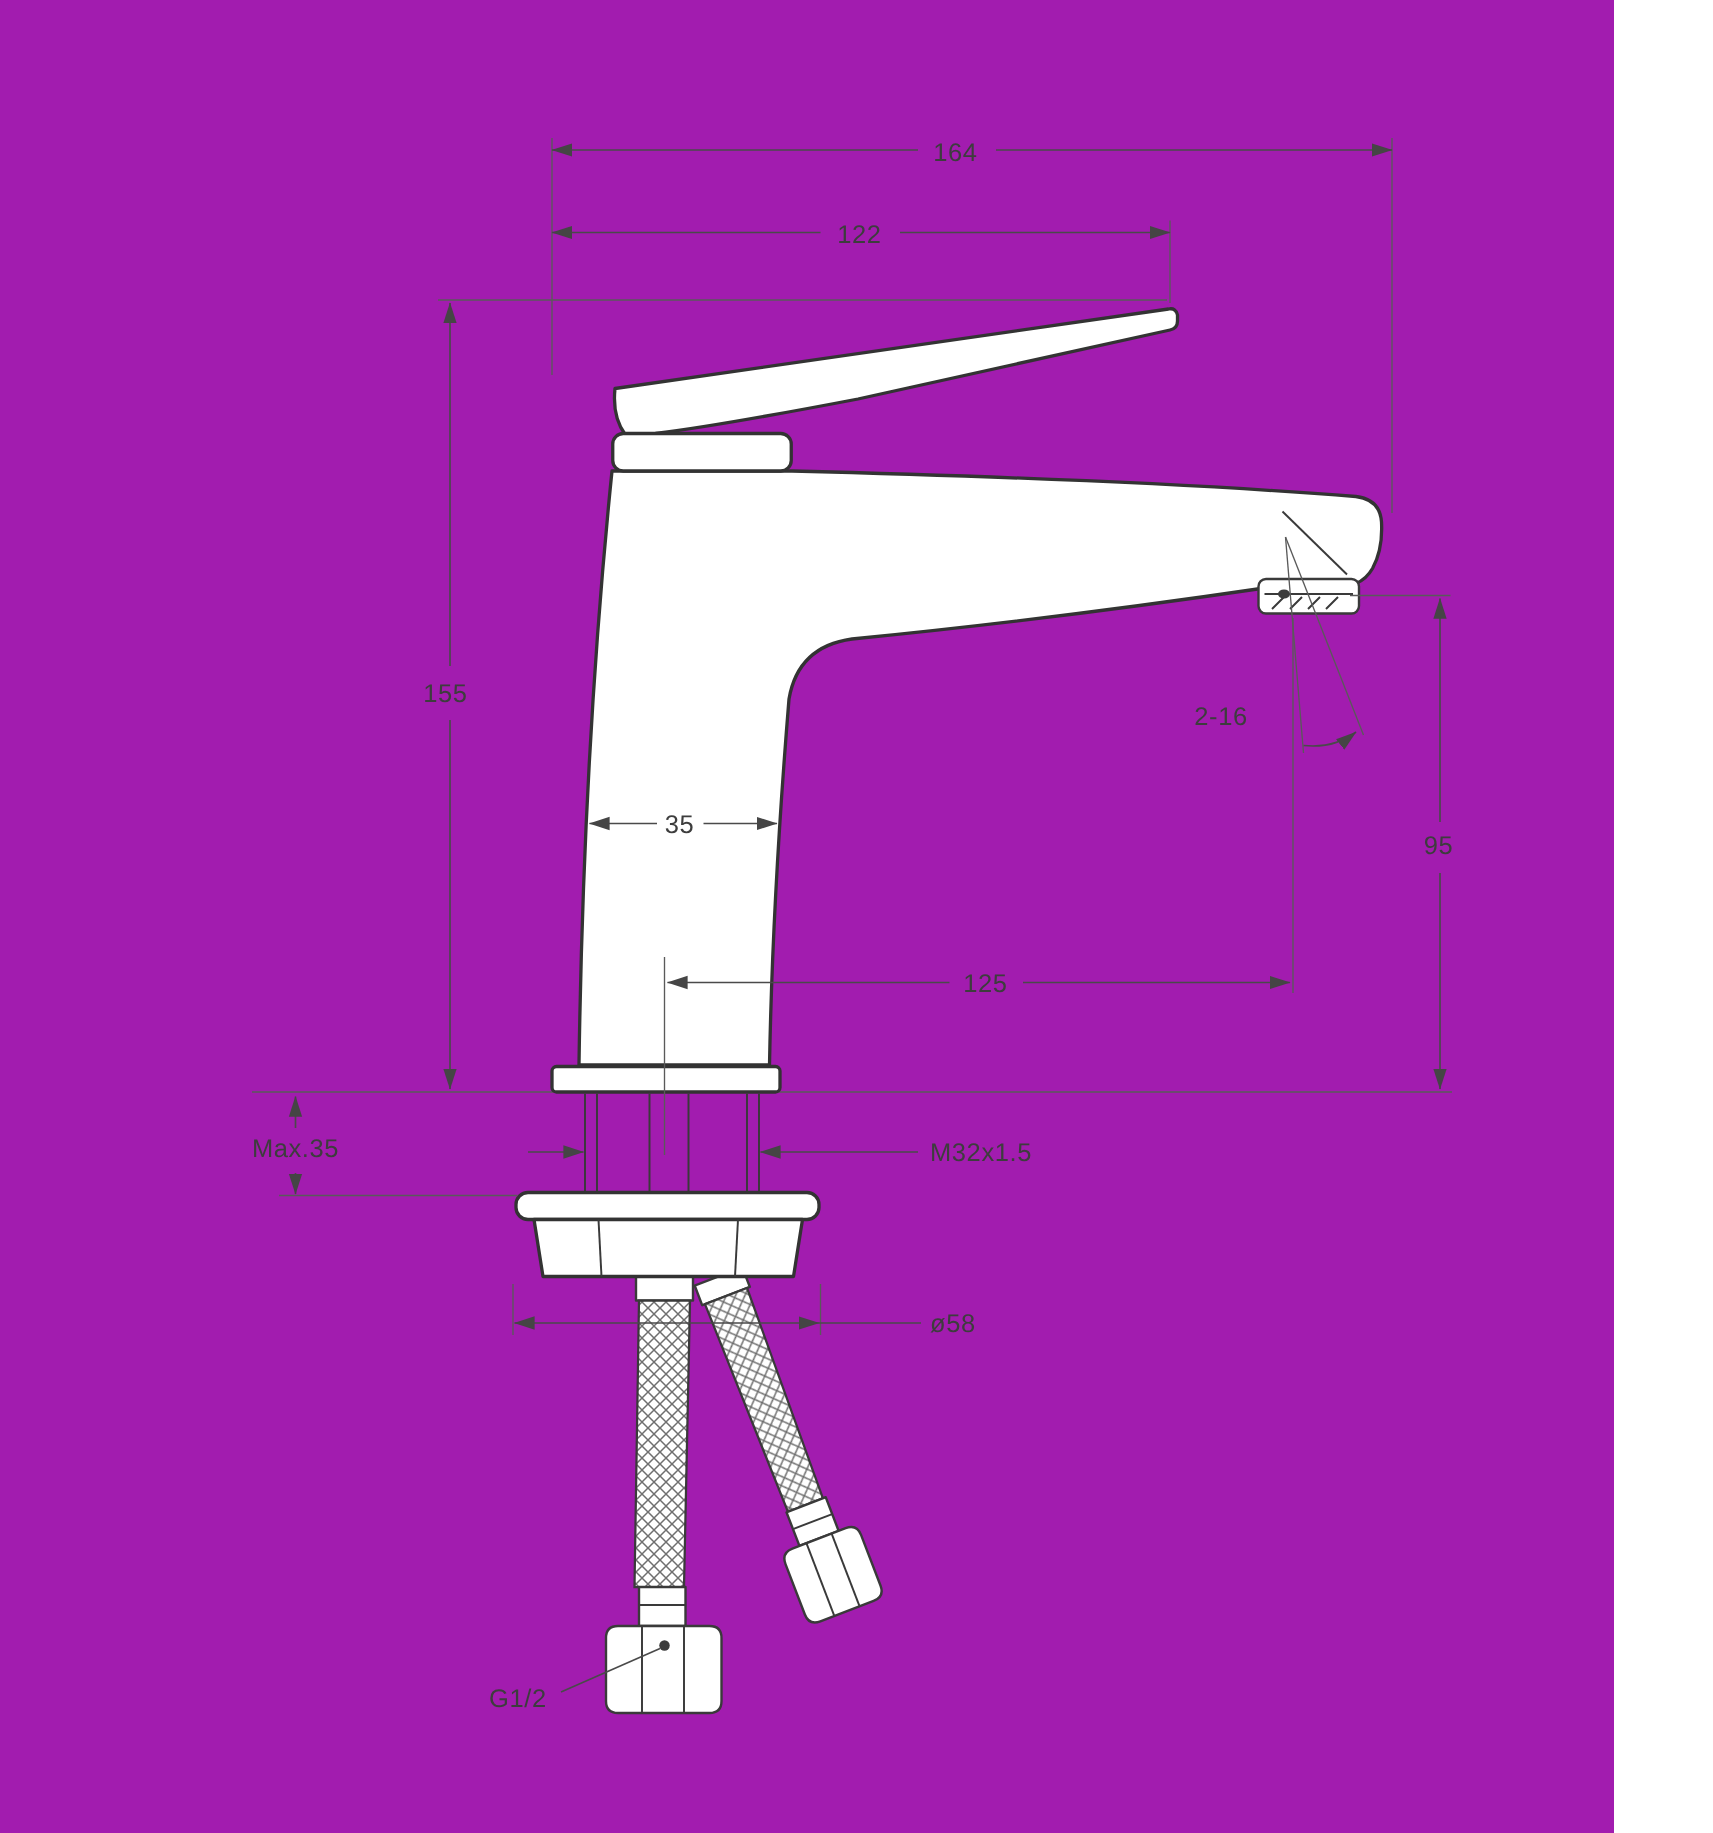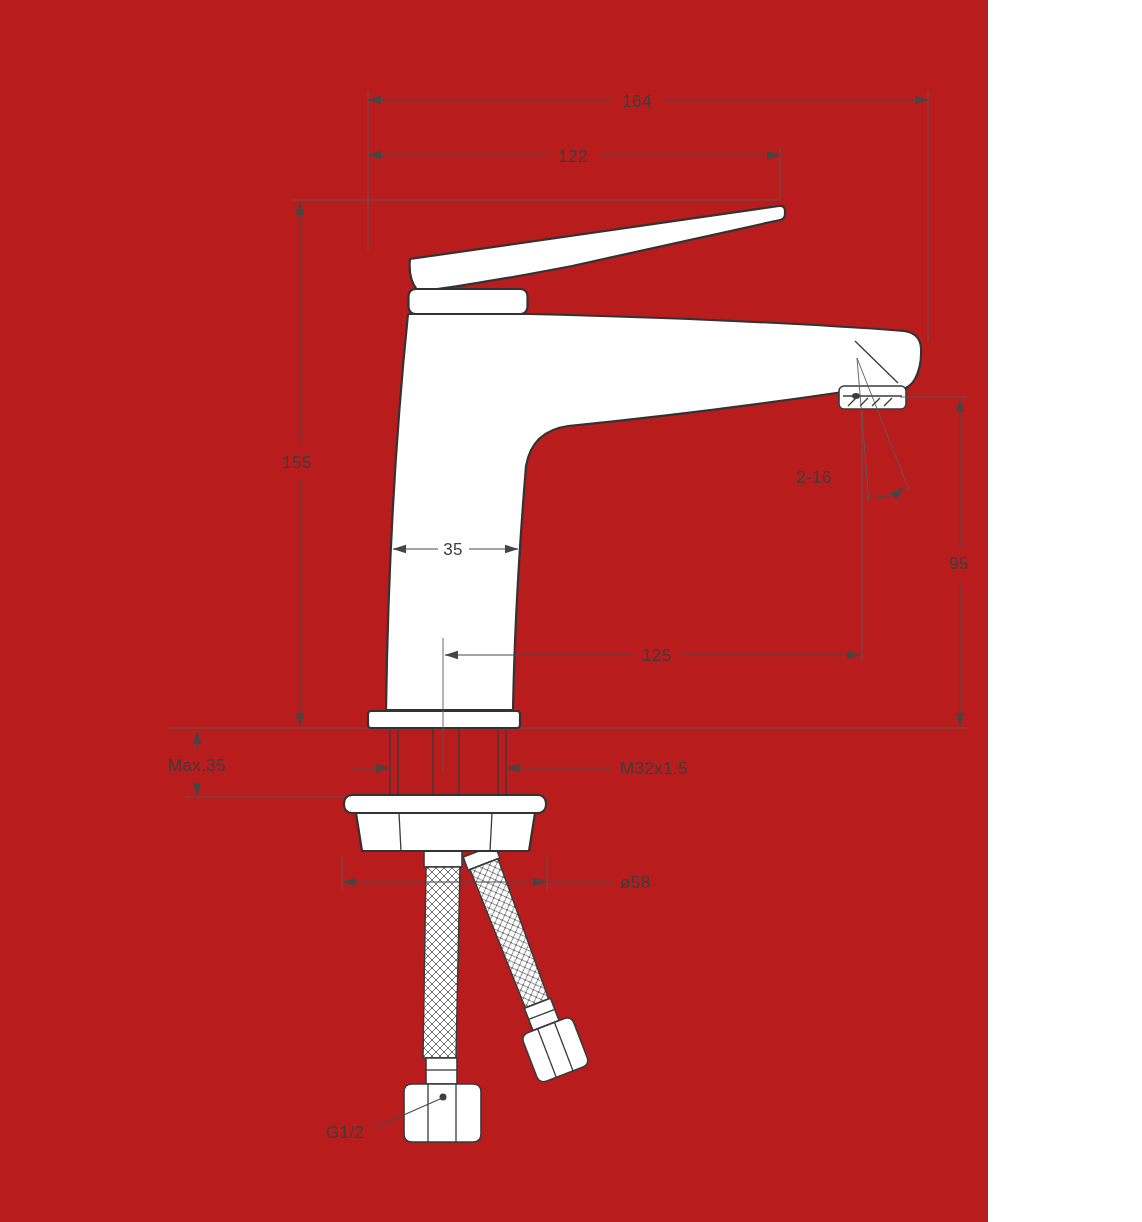--- a/index.html
+++ b/index.html
@@ -1,16 +1,16 @@
 <!DOCTYPE html>
 <html><head>
 <meta charset="utf-8">
 <style>
   html,body{margin:0;padding:0;background:#ffffff;}
-  .stage{position:relative;width:988px;height:1222px;background:#b91c1c;overflow:hidden;}
+  .stage{position:relative;width:1076px;height:1222px;background:#a21caf;overflow:hidden;}
   svg{display:block;}
   .outline{fill:#ffffff;stroke:#333333;stroke-width:2.2;stroke-linejoin:round;}
   .outline-thin{fill:#ffffff;stroke:#3a3a3a;stroke-width:1.6;stroke-linejoin:round;}
   .detail{fill:none;stroke:#3a3a3a;stroke-width:1.3;}
   .dim{stroke:#4a4a4a;stroke-width:1.1;fill:none;}
   .ext{stroke:#5a5a5a;stroke-width:0.9;fill:none;}
   text{font-family:"Liberation Sans",sans-serif;font-size:17px;fill:#3d3d3d;letter-spacing:0.4px;}
   .dot{fill:#3d3d3d;stroke:none;}
 </style>
 </head>

